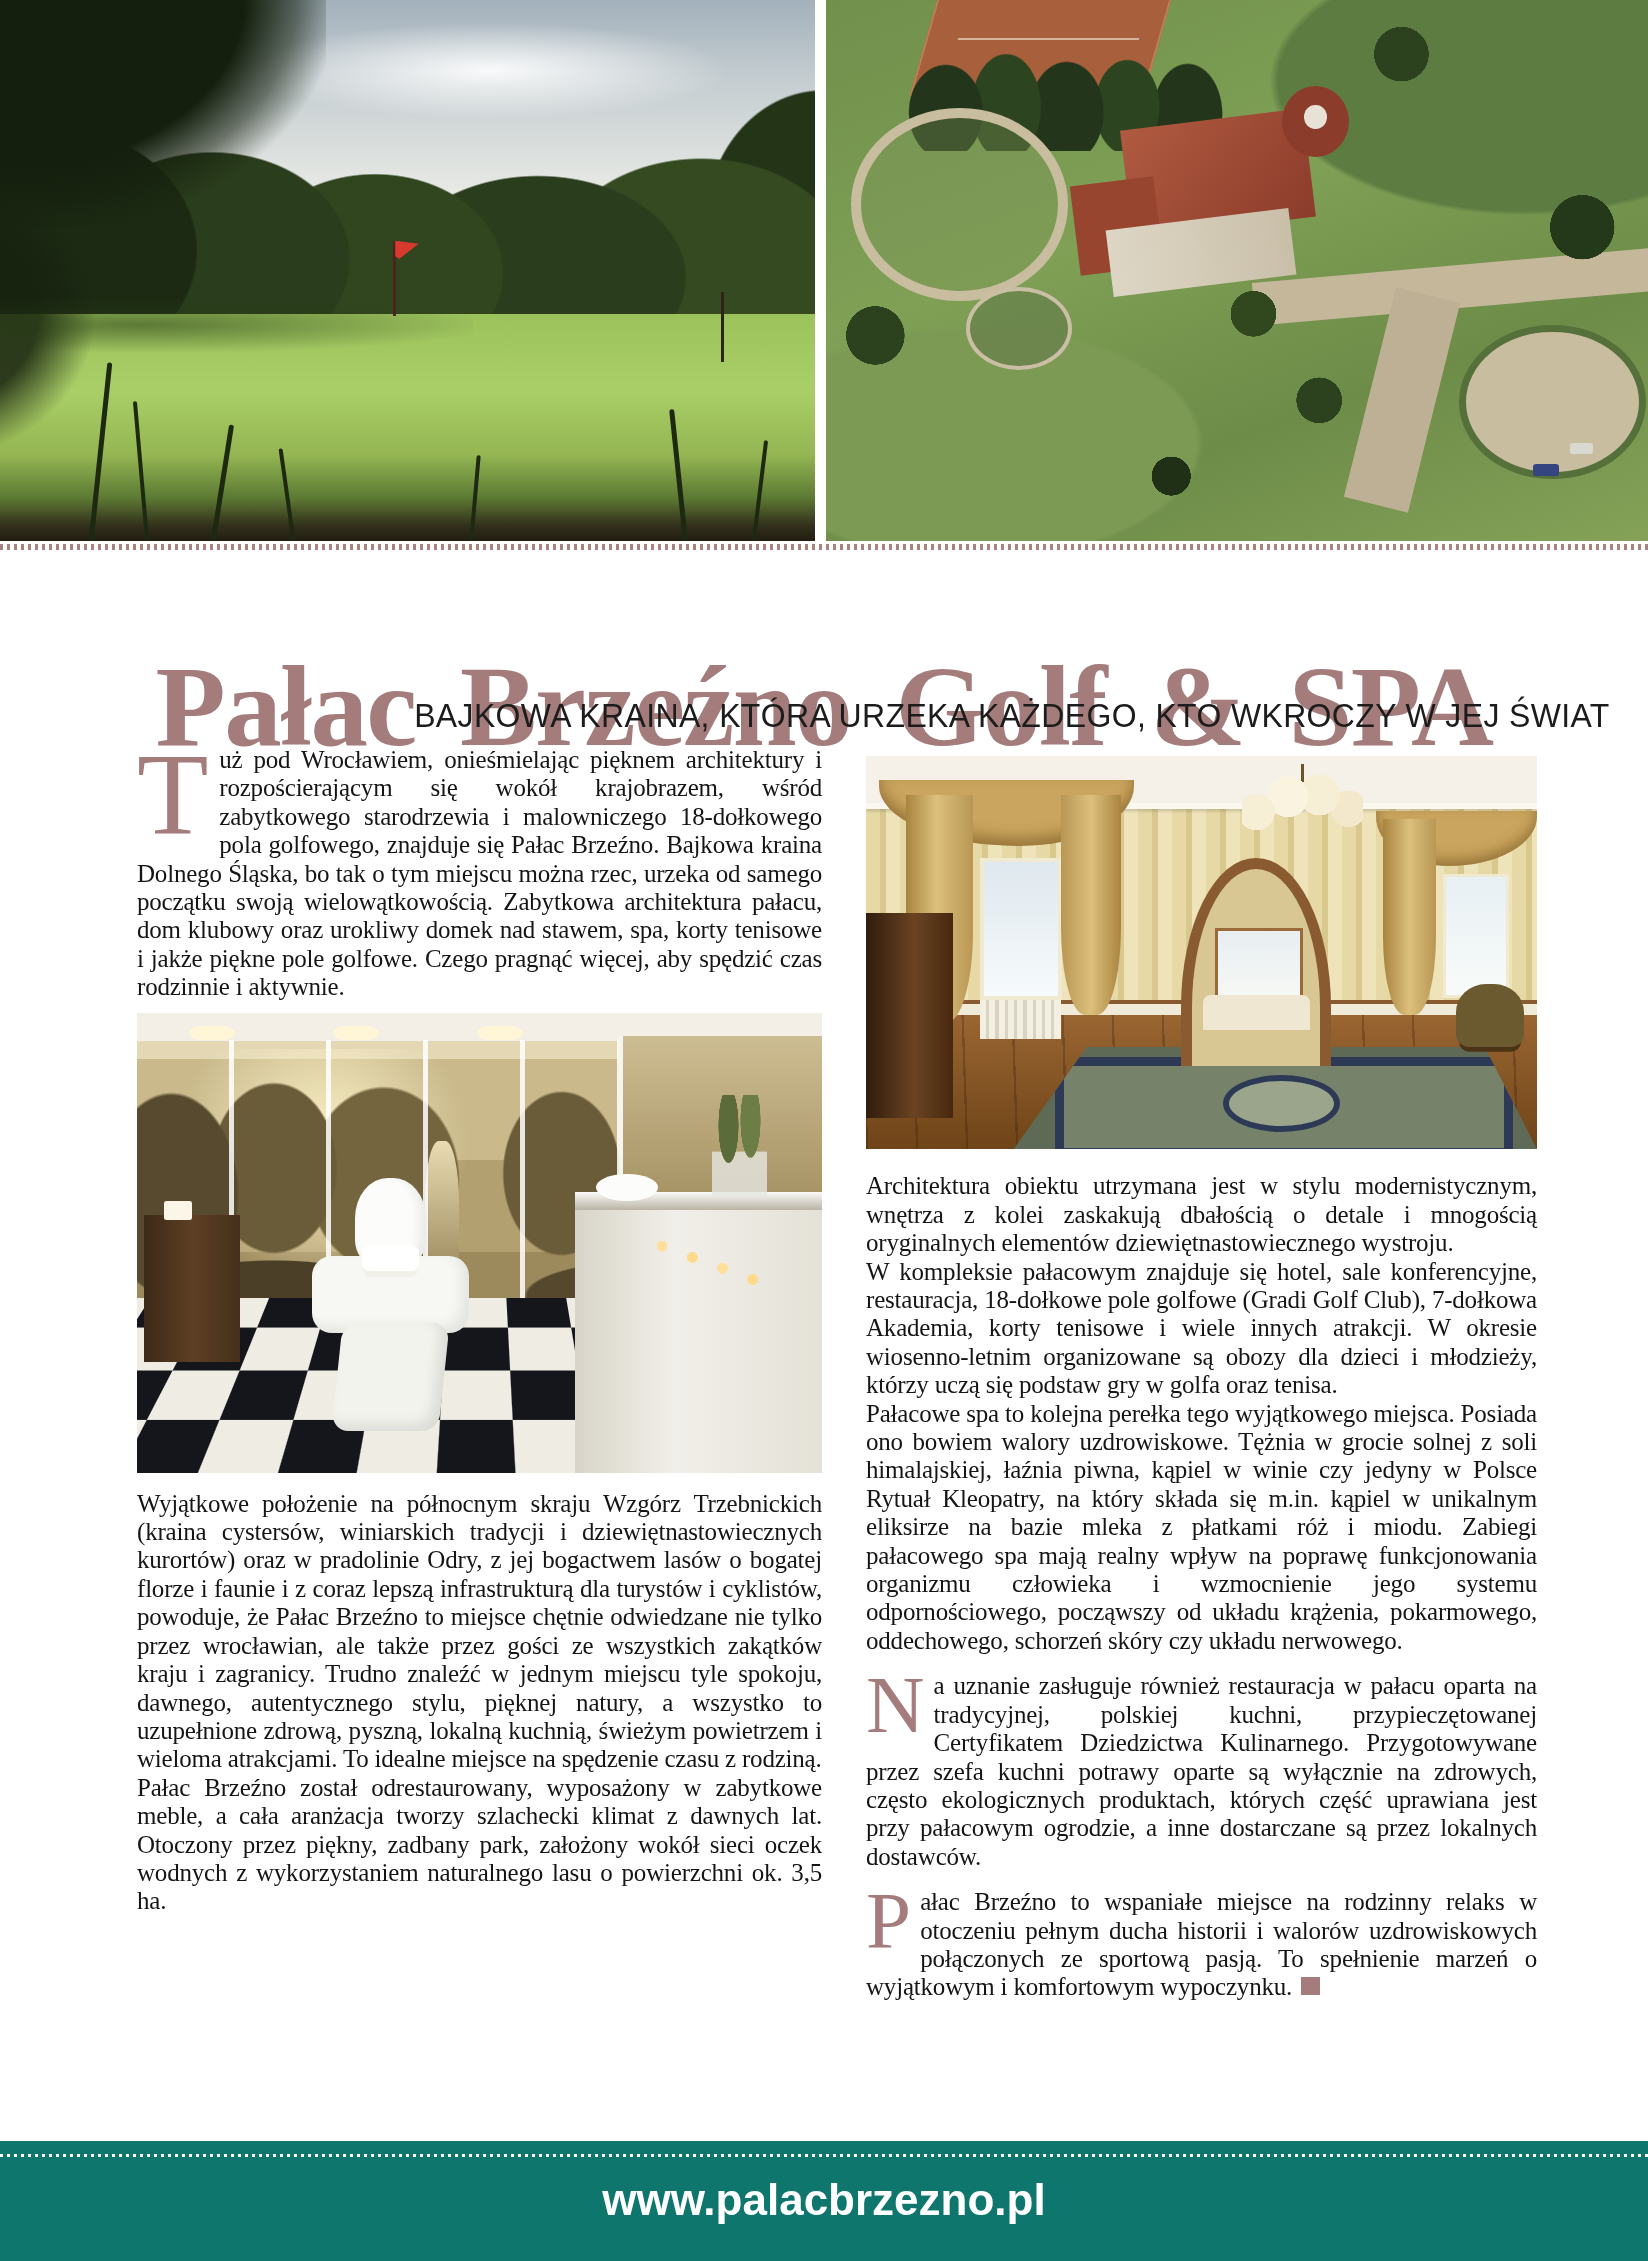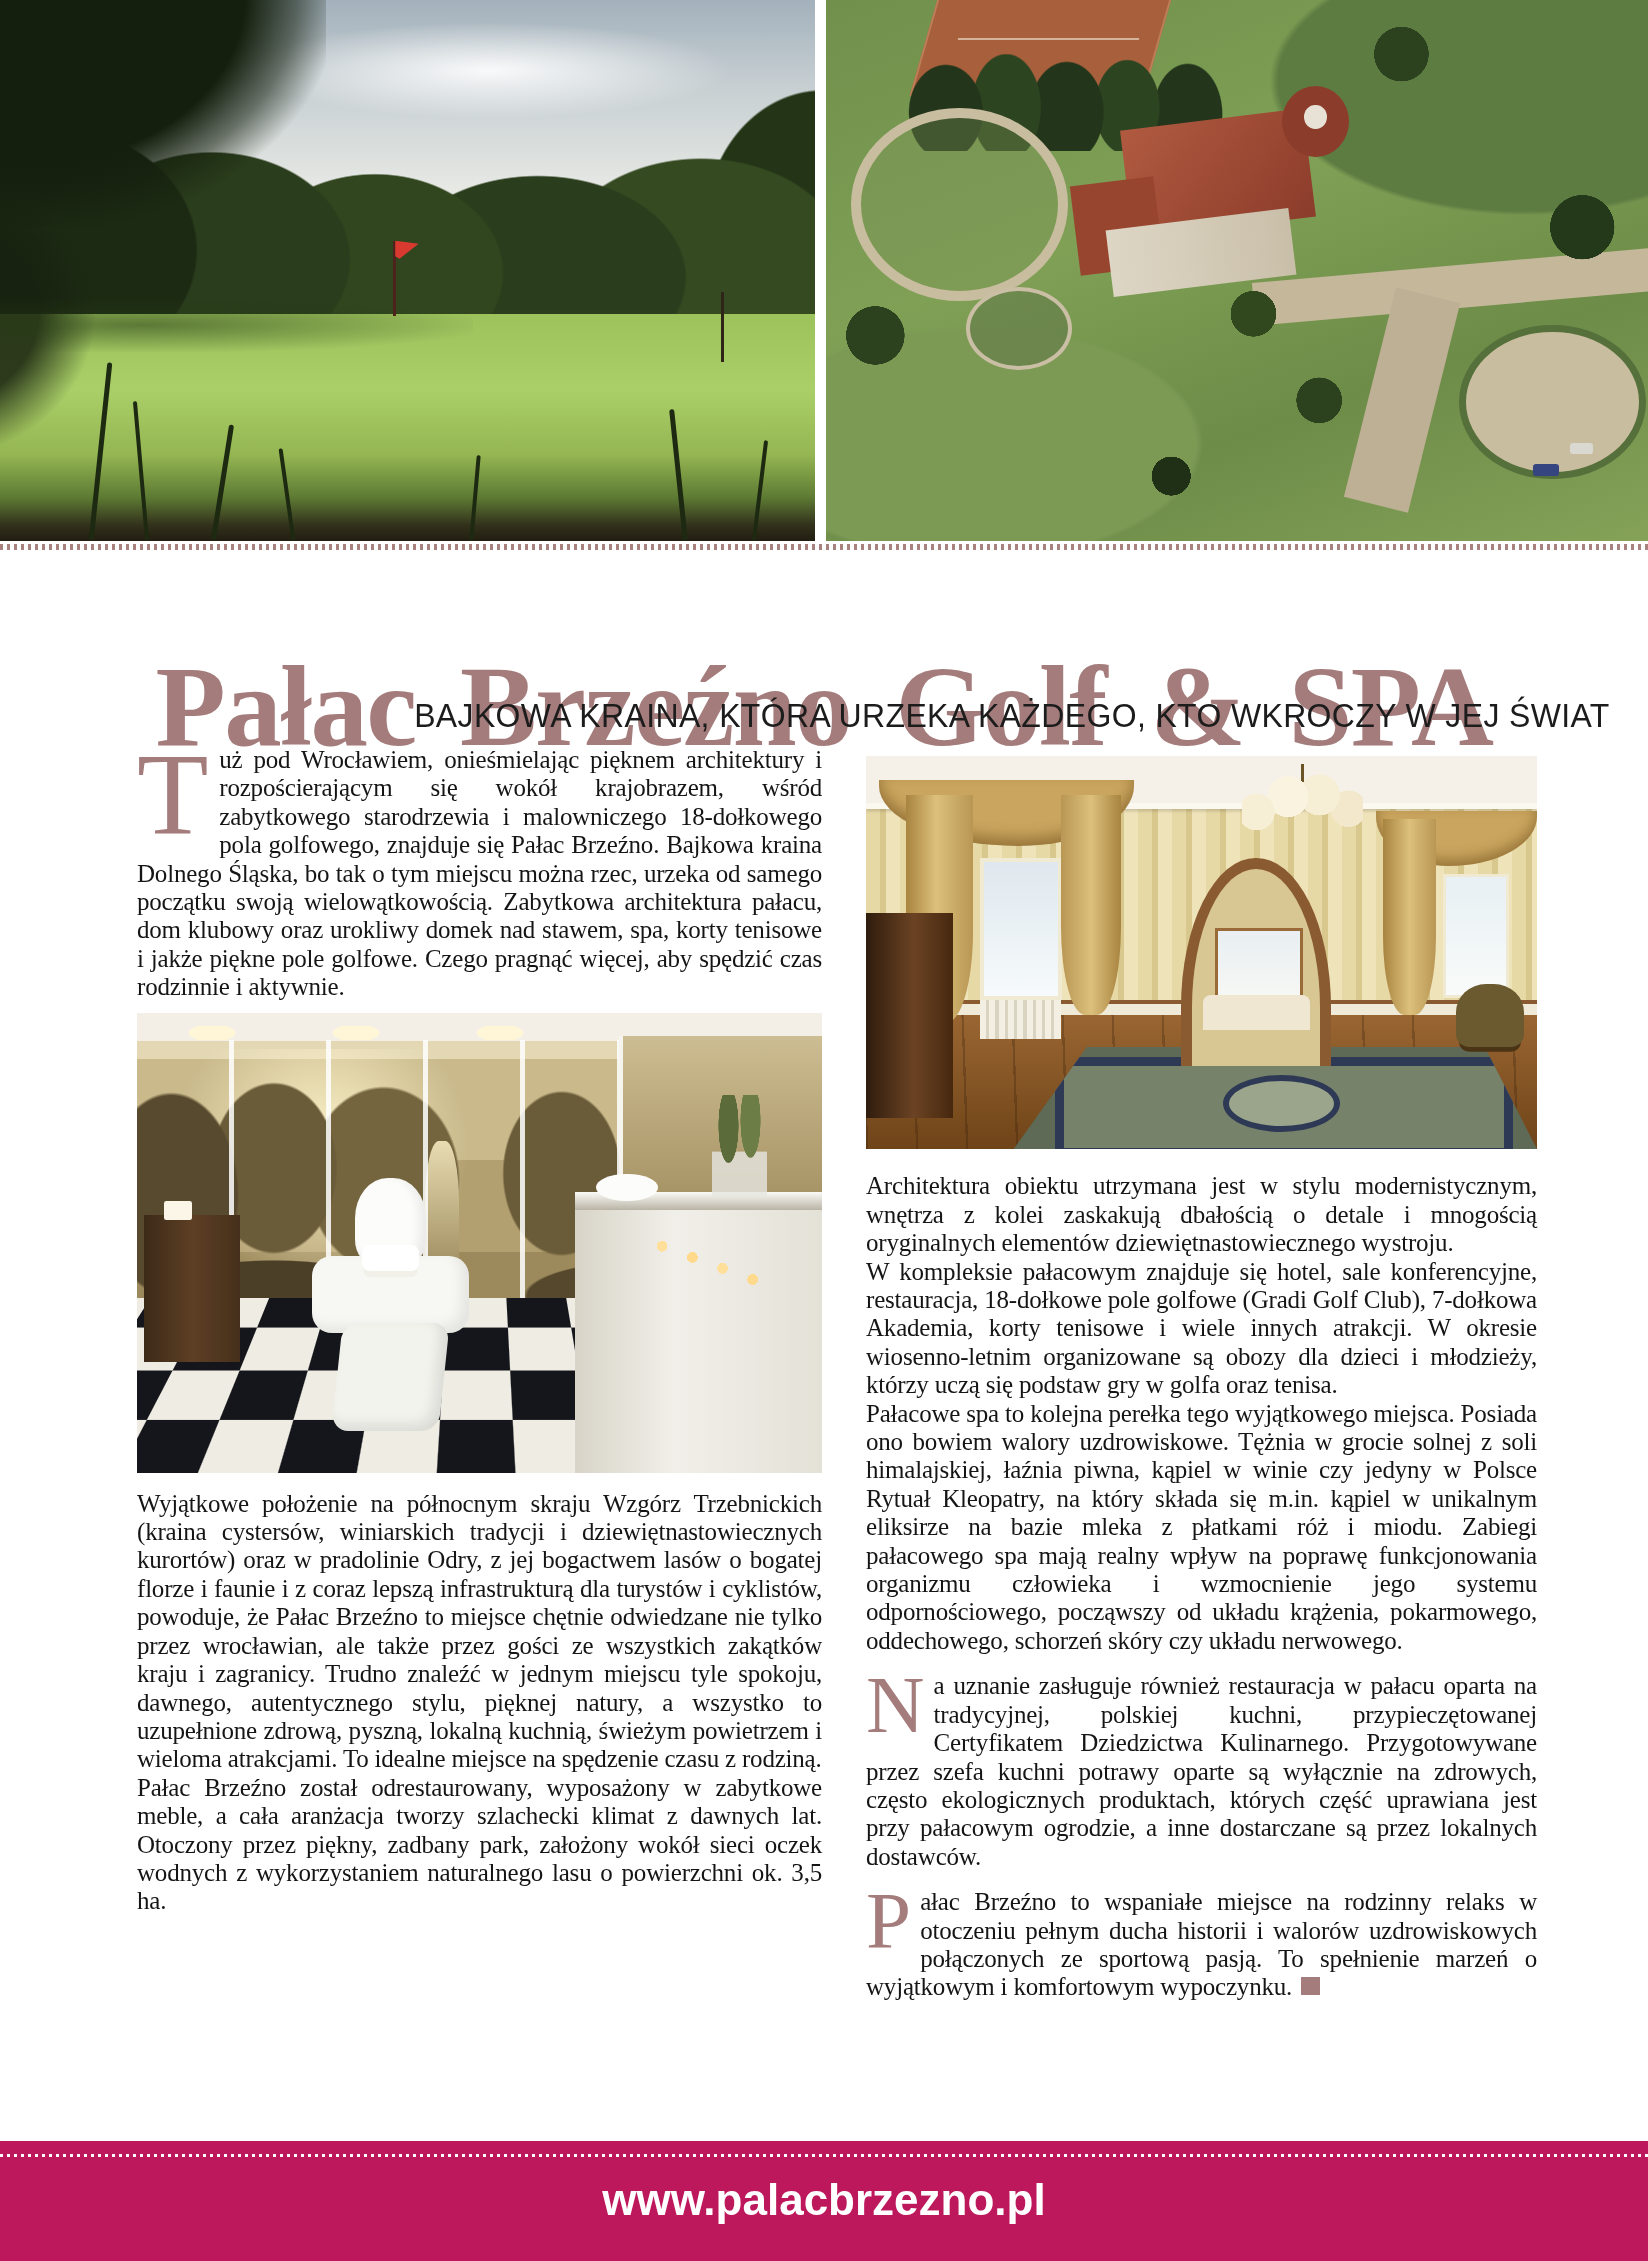--- a/index.html
+++ b/index.html
@@ -216,21 +216,21 @@
   .int-valance-r{left:76%;top:14%;width:24%;height:14%;background:#caa55f;
     border-radius:0 0 55% 45%/0 0 90% 90%;box-shadow:inset 0 -6.2px 12.5px rgba(90,60,10,.45);}
   .int-curtain-r1{left:77%;top:16%;width:8%;height:50%;
     background:linear-gradient(90deg,#a8843f,#dcc07c 50%,#b99654);border-radius:0 0 40% 40%;}
   .int-window-r{left:86%;top:30%;width:9%;height:30%;background:linear-gradient(#e8f0f4,#f8fbf9);
     border:3.9px solid #f1ead2;}
   .int-rocking-chair{left:88%;top:58%;width:10%;height:16%;background:#6b5a2f;
     border-radius:45% 45% 20% 20%;box-shadow:0 7.8px 0 -3.1px #4a3415;}
 
   
-  .footer{position:absolute;left:0;top:2141px;width:1648px;height:121px;background:#be185d;}
+  .footer{position:absolute;left:0;top:2141px;width:1648px;height:121px;background:#0f766e;}
   .footer-dots{position:absolute;left:0;top:12.5px;width:100%;height:3.9px;
     background:repeating-linear-gradient(90deg,#ffffff 0 3.1px,transparent 3.1px 7px);}
   .footer-url{position:absolute;left:0;top:34px;width:100%;text-align:center;
     font-family:"Liberation Sans",sans-serif;font-weight:bold;font-size:44px;color:#ffffff;}
 </style>
 </head>
 <body>
 
 <div class="page">
 

